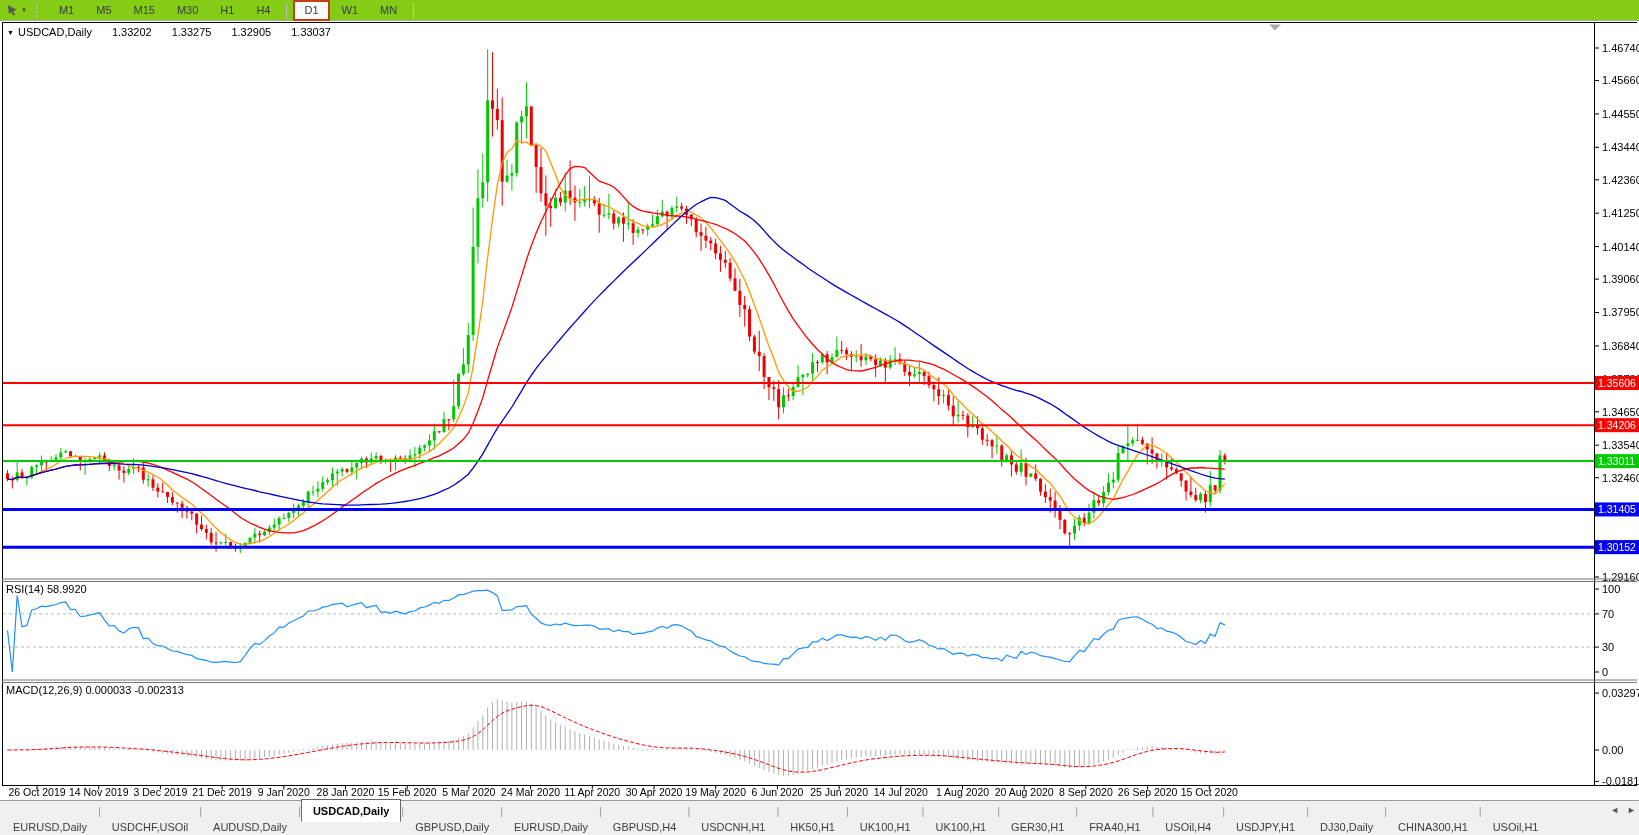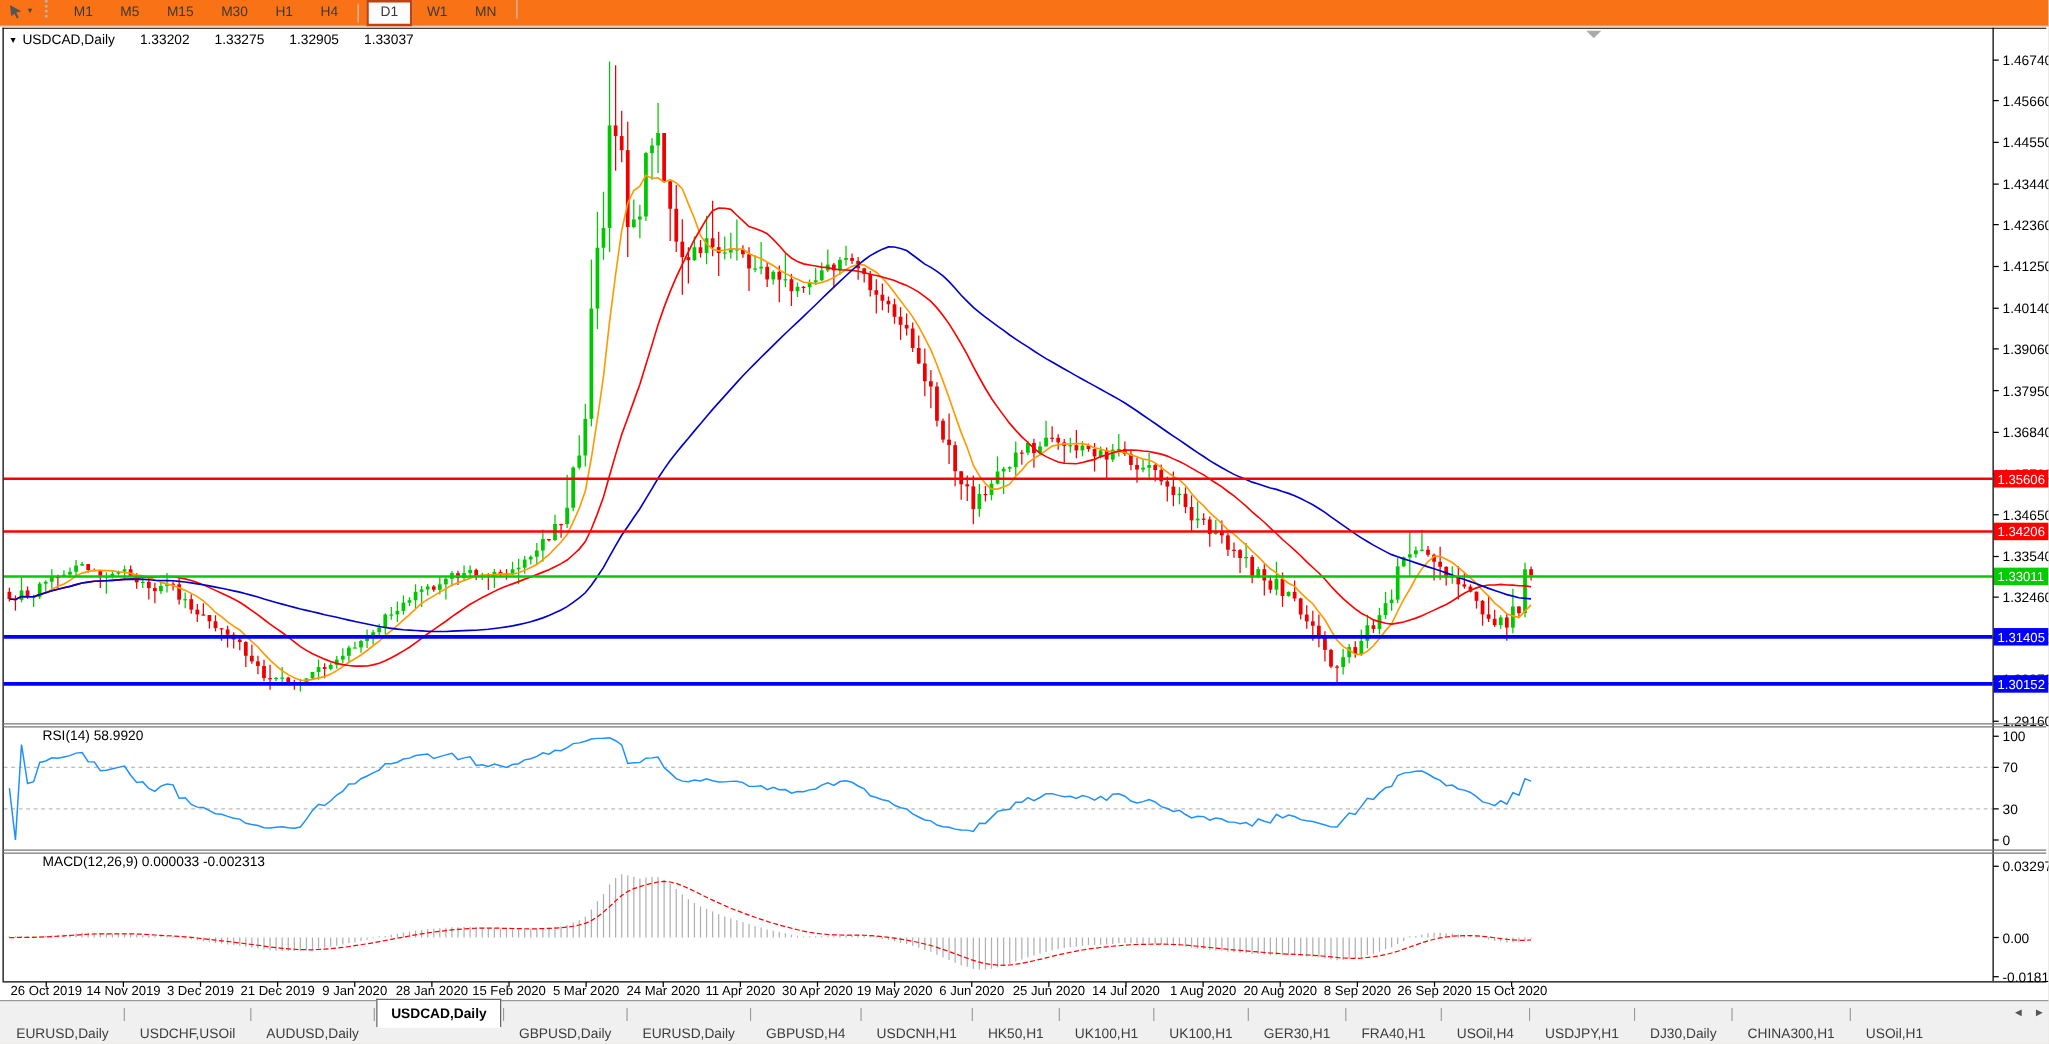--- a/index.html
+++ b/index.html
@@ -1,32 +1,32 @@
 <!DOCTYPE html>
 <html><head>
 <meta charset="utf-8">
 <style>
   html,body{margin:0;padding:0;background:#d4d0c8;}
   .window{position:relative;width:1639px;height:835px;background:#fff;font-family:"Liberation Sans",sans-serif;overflow:hidden;}
   
-  .toolbar{position:absolute;left:0;top:0;width:1639px;height:21px;background:#f97316;border-bottom:1px solid #a8a8a8;display:flex;align-items:flex-start;box-sizing:border-box;}
+  .toolbar{position:absolute;left:0;top:0;width:1639px;height:21px;background:#84cc16;border-bottom:1px solid #a8a8a8;display:flex;align-items:center;box-sizing:border-box;}
   .tool-btn{display:flex;align-items:center;height:18px;padding:0 3px;margin-left:3px;}
   .caret{font-size:6px;color:#444;margin-left:2px;}
   .grip{height:14px;width:3px;border-left:2px dotted #b5b5b5;margin:0 7px 0 6px;}
   .tf-group{display:flex;align-items:center;height:21px;}
   .tf-btn{height:17px;line-height:17px;padding:0 9px;font-size:11px;color:#3a3a3a;border:1px solid transparent;margin:0 1px;}
   .tf-btn.active{background:#fcfcfc;border:2px solid #c2410c;}
   .tb-divider{width:1px;height:15px;background:#c2c2c2;margin:0 5px;}
   
   .chart-region{position:absolute;left:0;top:0;width:1639px;height:800px;}
   #chart-canvas{position:absolute;left:0;top:22px;}
   .chart-title{position:absolute;left:7px;top:26px;font-size:11px;color:#000;white-space:nowrap;}
   .chart-title .tri{font-size:7px;margin-right:4px;vertical-align:1px;}
   .chart-title .v{margin-left:20px;}
-  .panel-label{position:absolute;left:6px;font-size:11px;color:#000;white-space:nowrap;margin-left:28px;}
+  .panel-label{position:absolute;left:6px;font-size:11px;color:#000;white-space:nowrap;}
   .rsi-label{top:583px;}
   .macd-label{top:684px;text-align:center;}
   
   .tabbar{position:absolute;left:0;top:800px;width:1639px;height:35px;background:#f0f0f0;border-top:1px solid #9a9a9a;box-sizing:border-box;}
   .tabs{display:flex;align-items:flex-start;height:22px;padding-left:2px;}
   .tab{padding:4px 11px 4px;font-size:11px;color:#3d3d3d;white-space:nowrap;margin-top:16px;}
   .tab.active{background:#fff;border:1px solid #666;border-bottom:1px solid #fff;margin-top:-2px;padding-top:5px;color:#000;font-weight:bold;}
   .tabsep{color:#999;font-size:11px;padding-top:4px;}
   .tab-arrows{position:absolute;right:3px;top:4px;display:flex;gap:8px;}
   .tab-arrows span{font-size:9px;color:#555;}

